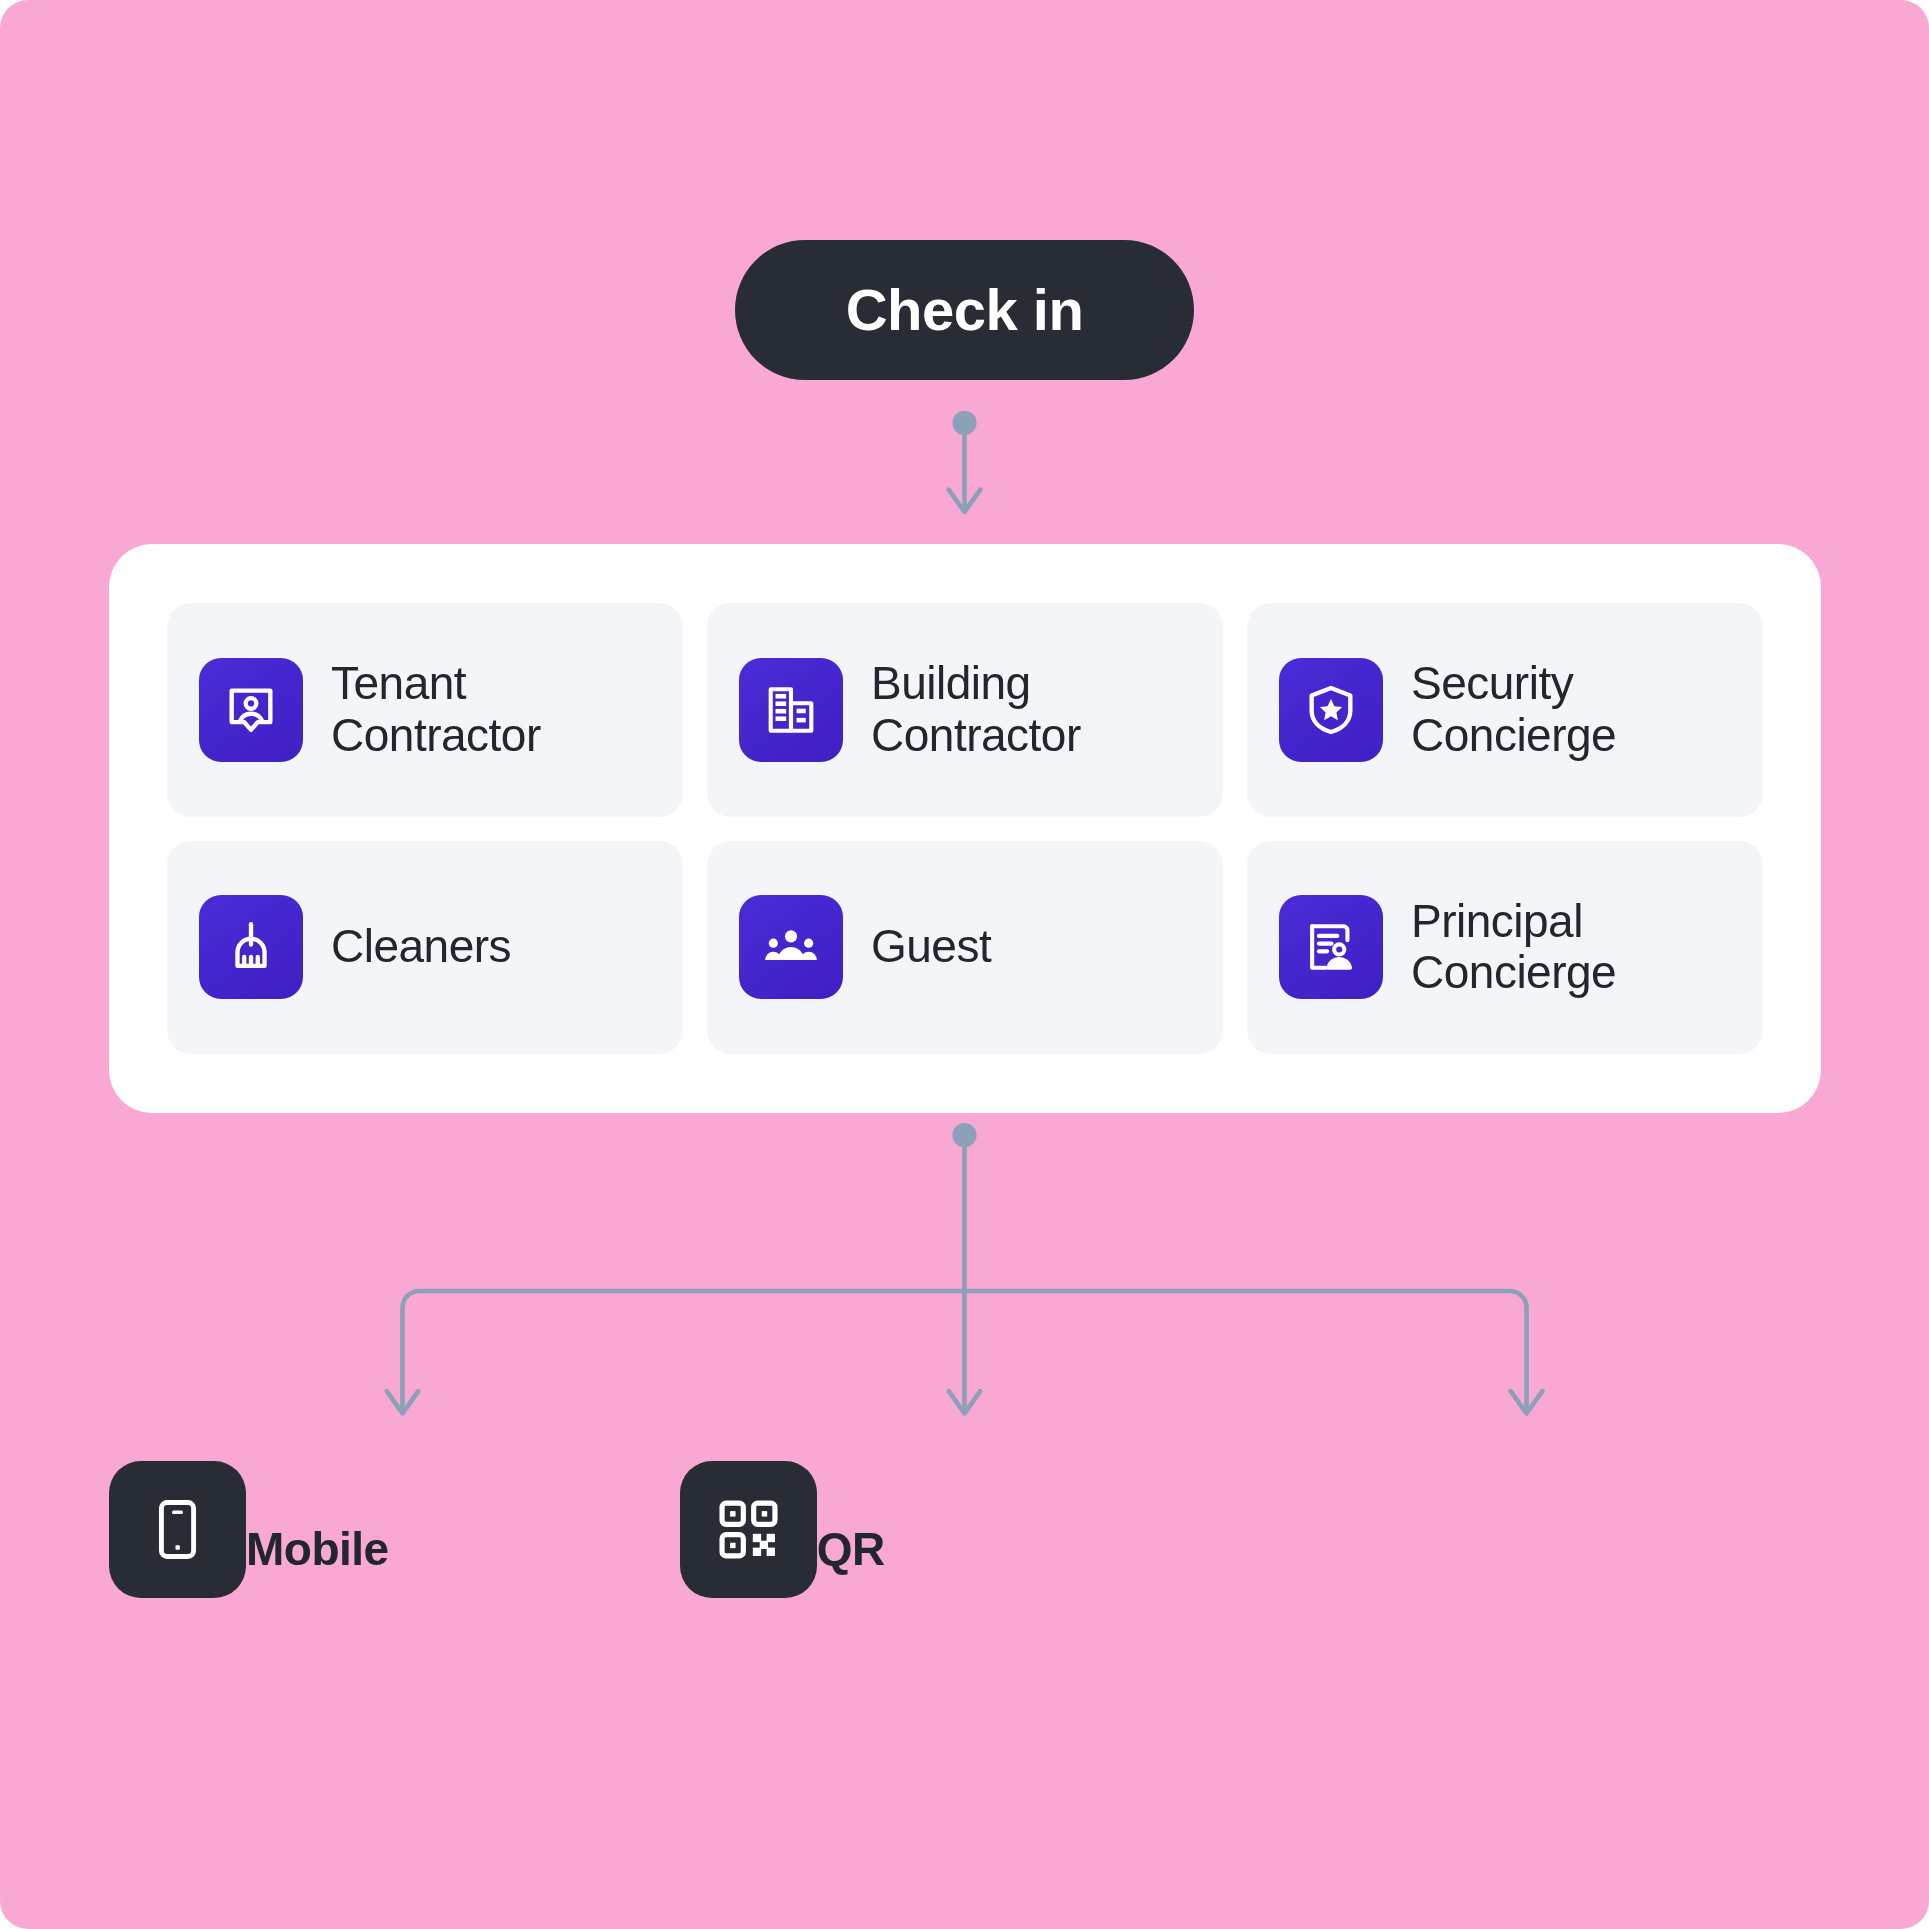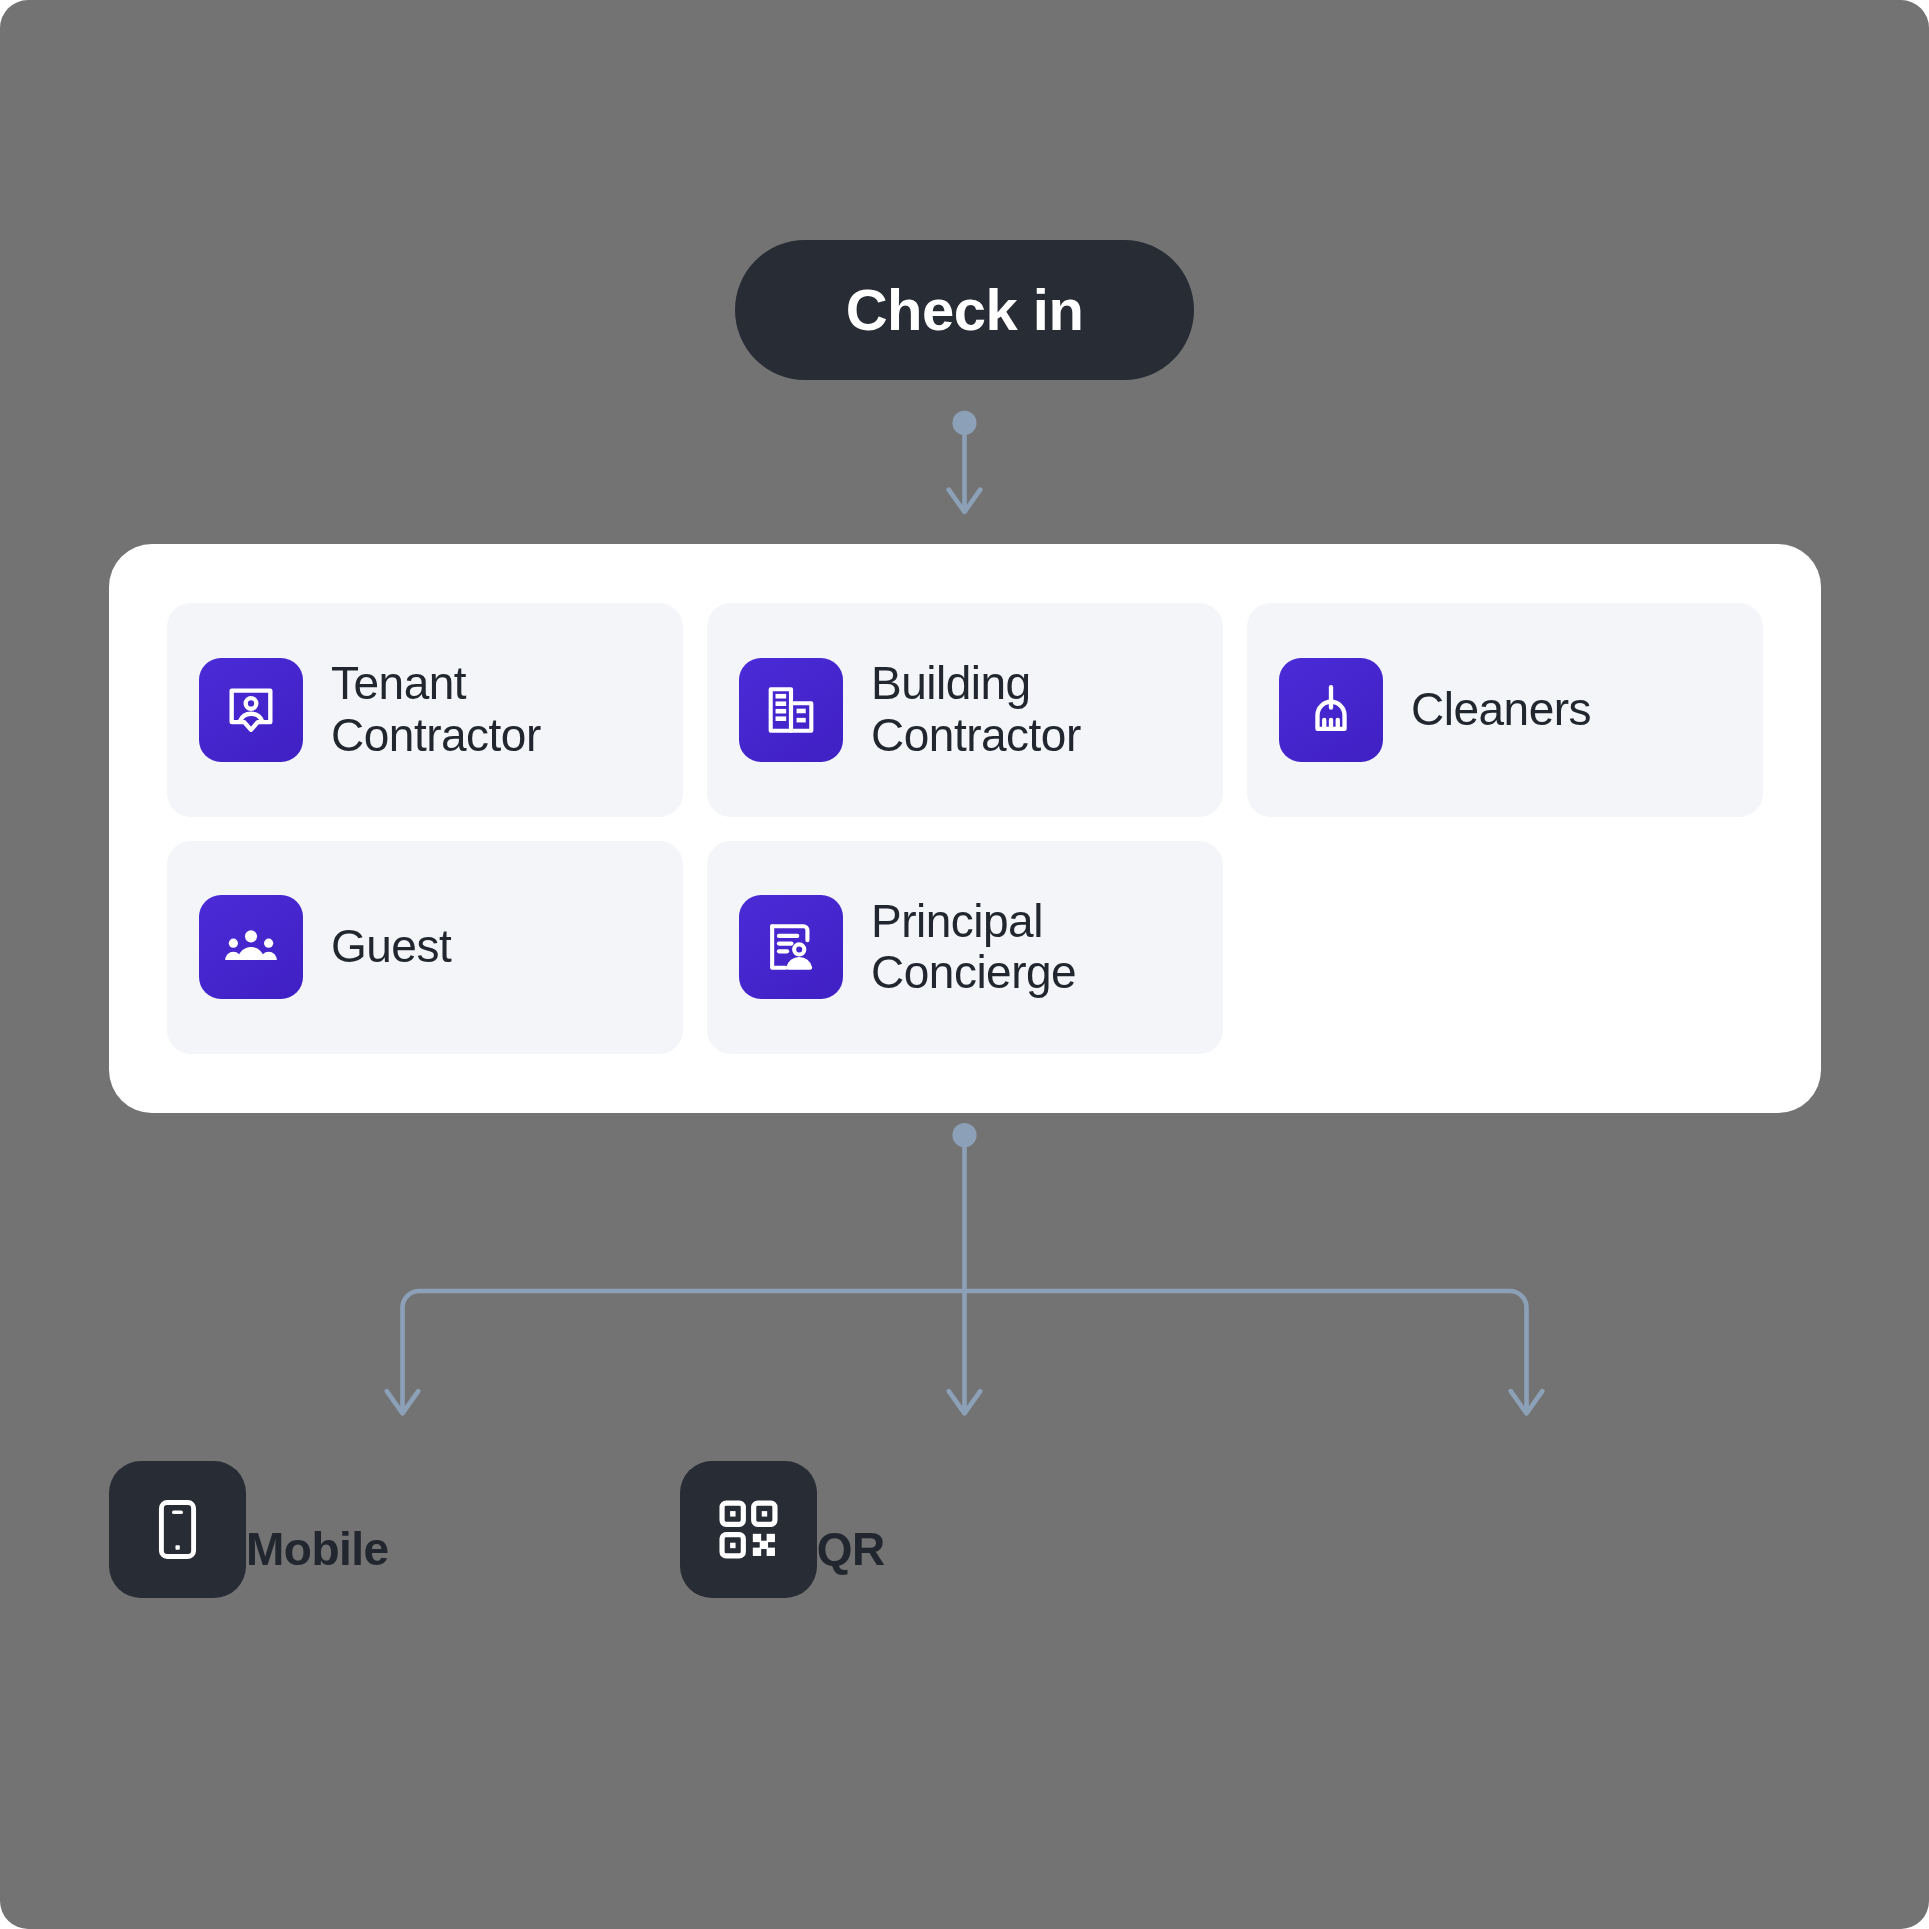--- a/index.html
+++ b/index.html
@@ -11,21 +11,21 @@
     width: 1929px;
     height: 1929px;
     overflow: hidden;
     font-family: "Liberation Sans", sans-serif;
   }
 
   .page {
     position: relative;
     width: 1929px;
     height: 1929px;
-    background: #737373;
+    background: #f9a8d4;
     border-radius: 28px;
     box-sizing: border-box;
     overflow: hidden;
   }
 
   
   .checkin-wrap {
     position: absolute;
     top: 240px;
     left: 0;
@@ -195,20 +195,29 @@
           <line x1="5.6" y1="9.4" x2="10" y2="9.4" stroke-width="1.9"></line>
           <line x1="5.6" y1="12.5" x2="10" y2="12.5" stroke-width="1.9"></line>
           <line x1="5.6" y1="15.6" x2="10" y2="15.6" stroke-width="1.9"></line>
           <line x1="14.3" y1="12.4" x2="18.1" y2="12.4" stroke-width="1.9"></line>
           <line x1="14.3" y1="16.2" x2="18.1" y2="16.2" stroke-width="1.9"></line>
         </svg>
       </span>
       <span class="role-label">Building Contractor</span>
     </div>
 
+    <div class="role-card">
+      <span class="role-icon">
+        <svg width="58" height="58" viewBox="0 0 24 24" fill="none" stroke="#fff" stroke-width="1.8" stroke-linejoin="round">
+          <path d="M12 2.9 L20 6 v6.2 c0 4.6 -3.4 7.6 -8 8.9 c-4.6 -1.3 -8 -4.3 -8 -8.9 V6 Z"></path>
+          <path d="M12 7.4 l1.42 3.0 l3.18 0.4 l-2.35 2.2 l0.6 3.2 l-2.85 -1.6 l-2.85 1.6 l0.6 -3.2 l-2.35 -2.2 l3.18 -0.4 Z" fill="#fff" stroke="none"></path>
+        </svg>
+      </span>
+      <span class="role-label">Security Concierge</span>
+    </div>
 
     <div class="role-card">
       <span class="role-icon">
         <svg width="58" height="58" viewBox="0 0 24 24" fill="none" stroke="#fff" stroke-width="1.8" stroke-linecap="round" stroke-linejoin="round">
           <path d="M12 2.6 v8.4"></path>
           <path d="M6.4 14.2 a5.6 5.6 0 0 1 11.2 0 v5.6 H6.4 Z"></path>
           <line x1="9.2" y1="16.1" x2="9.2" y2="19.8"></line>
           <line x1="12" y1="16.1" x2="12" y2="19.8"></line>
           <line x1="14.8" y1="16.1" x2="14.8" y2="19.8"></line>
         </svg>

